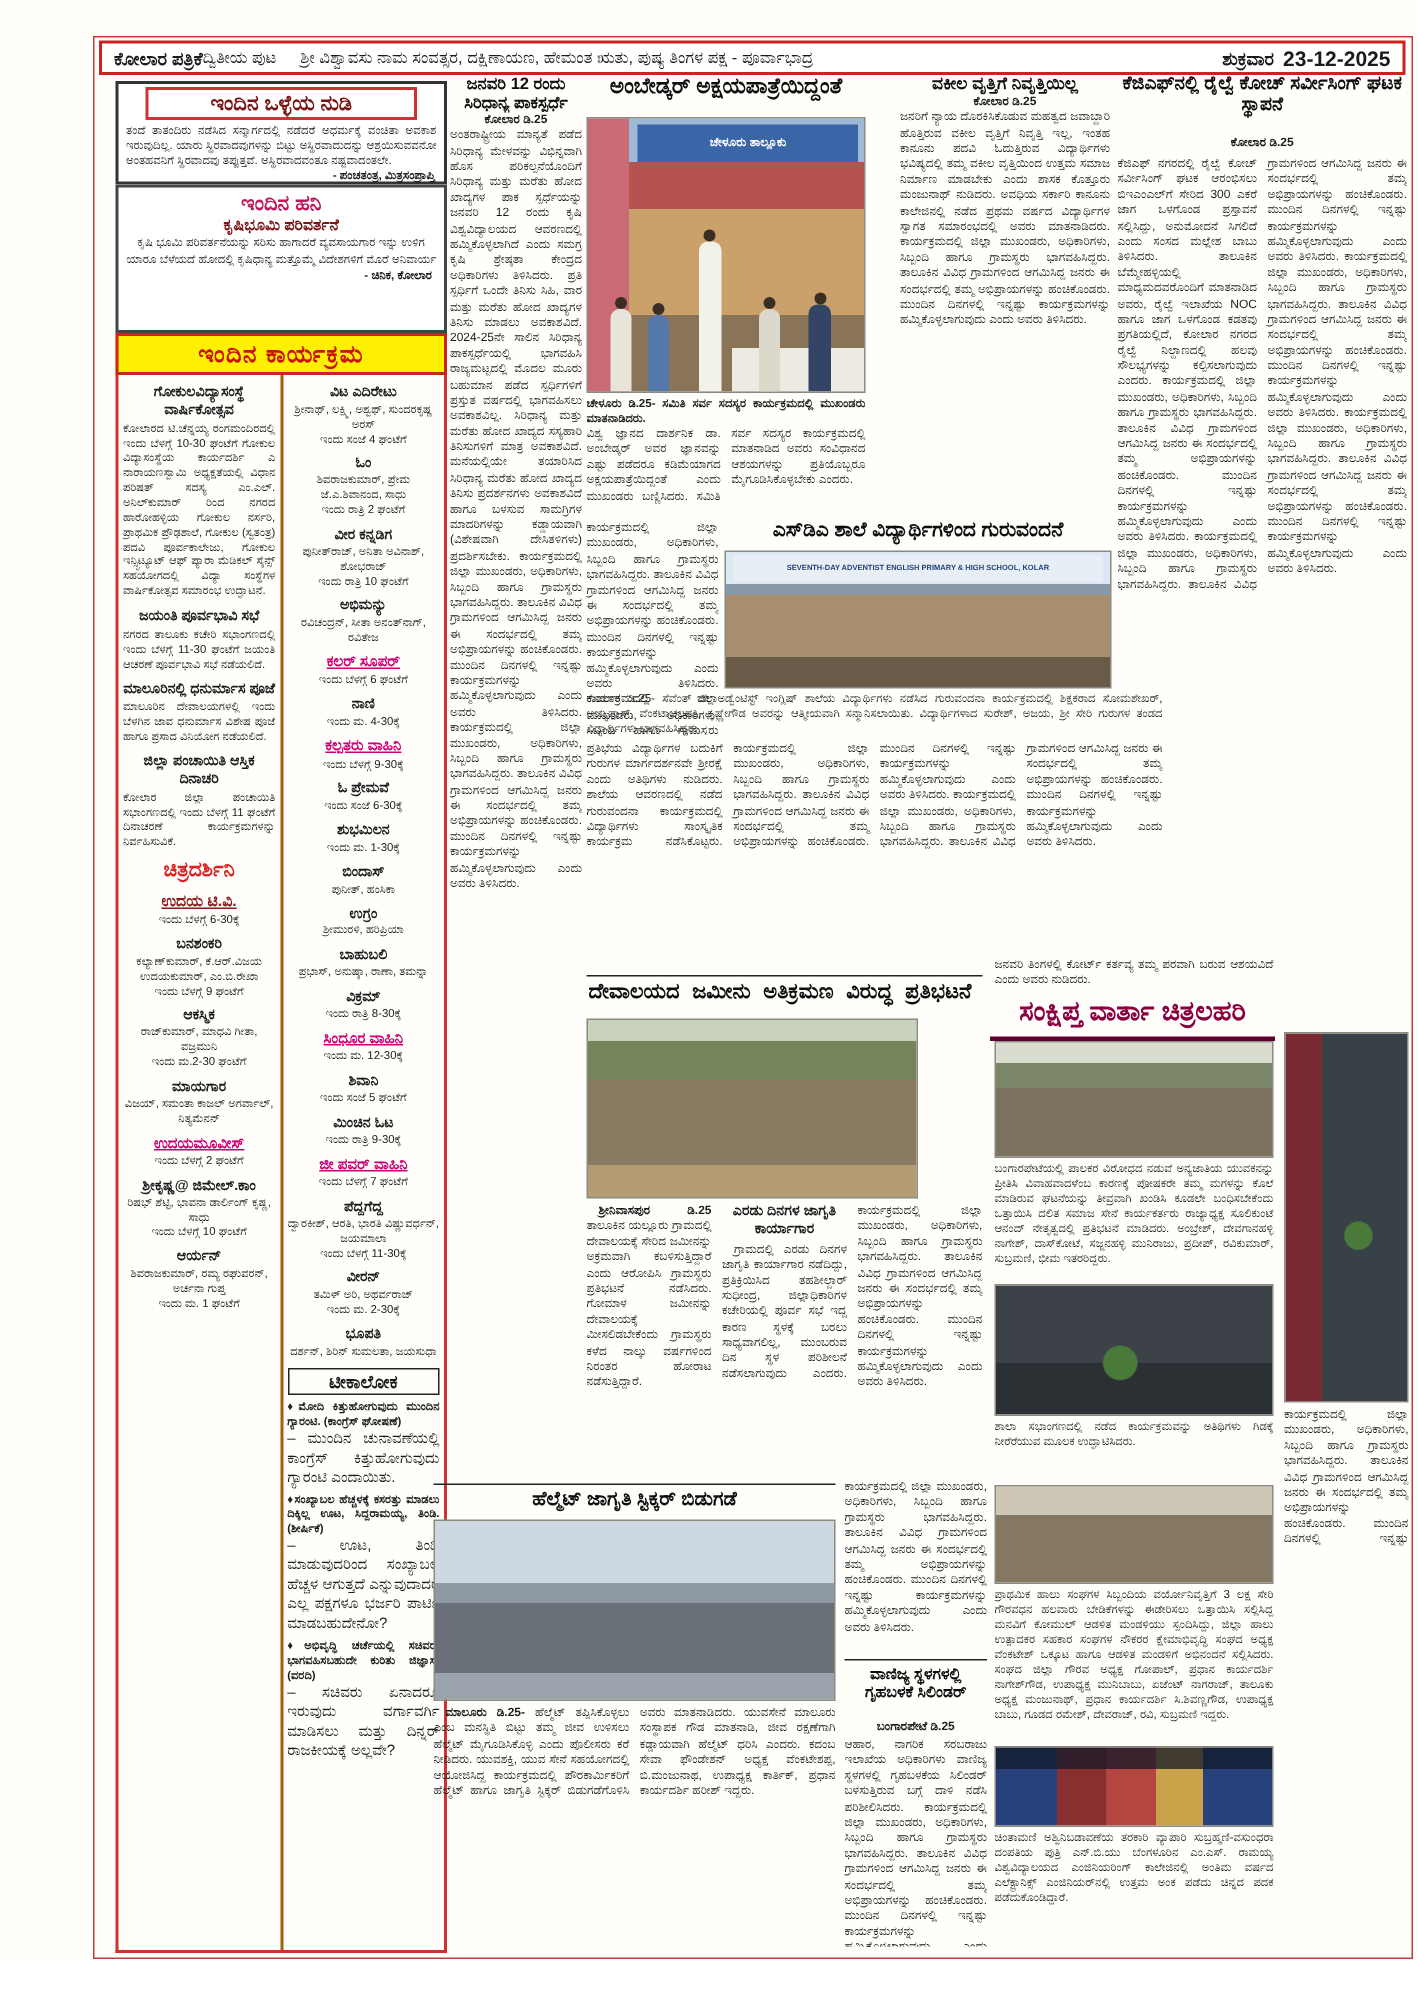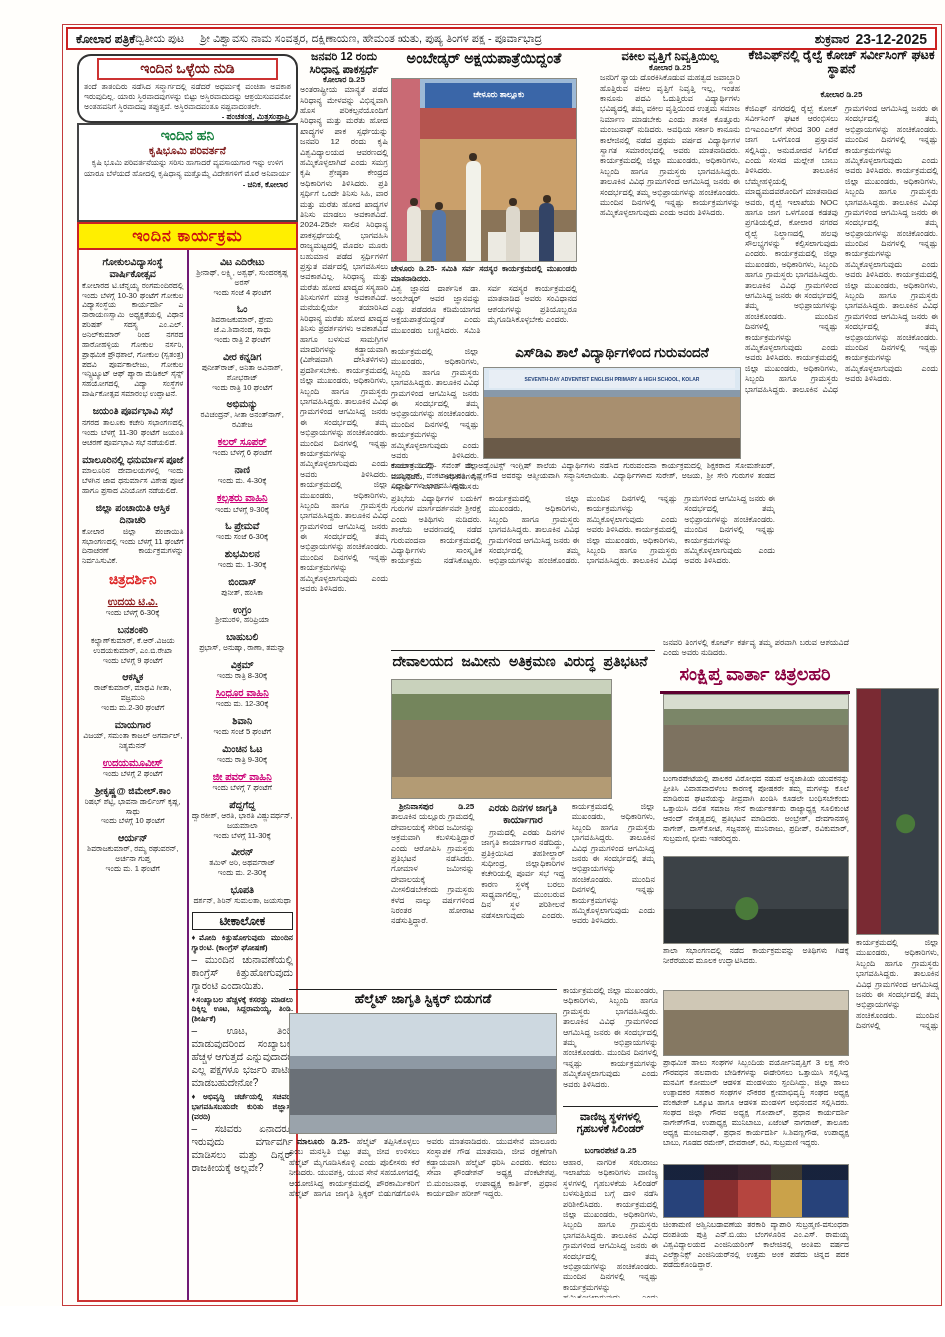--- a/index.html
+++ b/index.html
@@ -19,29 +19,29 @@
   .mh-day{margin-left:auto;font-weight:bold;font-size:12px;}
   .mh-date{font-weight:bold;font-size:14px;margin-left:6px;}
   
   .box{box-sizing:border-box;background:#fff;}
   .gw-box{border:2px solid #333;}
   .gw-title{margin:2px auto 1px;width:82%;border:2px solid #cc3333;text-align:center;
         font-weight:bold;font-size:14px;color:#7a1414;line-height:1.25;}
   .gw-quote{font-size:7.8px;padding:1px 5px 0;text-align:justify;line-height:1.3;}
   .gw-attr{font-size:7.8px;font-weight:bold;text-align:right;padding:0 6px;}
   .hani-box{border:2px solid #444;}
-  .hani-title{text-align:center;font-weight:bold;font-size:14px;color:#15803d;margin-top:2px;}
+  .hani-title{text-align:center;font-weight:bold;font-size:14px;color:#be185d;margin-top:2px;}
   .hani-head{text-align:center;font-weight:bold;font-size:10.5px;color:#7a1414;}
   .hani-poem{font-size:7.8px;text-align:center;line-height:1.35;padding:1px 4px;}
   .hani-attr{font-size:7.8px;font-weight:bold;text-align:right;padding:0 8px;}
   .prog-banner{background:#ffef00;border:2px solid #cc2222;display:flex;align-items:center;justify-content:center;
         font-weight:bold;font-size:16px;color:#cc1111;box-sizing:border-box;letter-spacing:1px;}
   .pwrap{border:2px solid #cc3333;border-top:none;display:flex;box-sizing:border-box;overflow:hidden;}
   .pcol{flex:1;padding:3px 3px;overflow:hidden;}
-  .pcol + .pcol{border-left:2px solid #701a75;}
+  .pcol + .pcol{border-left:2px solid #a16207;}
   .pi{margin:3px 0 6px;}
   .pt{font-weight:bold;text-align:center;font-size:9.5px;line-height:1.25;}
   .pt.red{color:#dd2222;font-size:13.5px;}
   .pt.pink{color:#cc0077;text-decoration:underline;font-size:10px;}
   .pt.maroon{color:#8b1a1a;text-decoration:underline;font-size:10.5px;}
   .pc,.pw{font-size:7.6px;text-align:center;line-height:1.3;}
   .pb{font-size:7.6px;text-align:justify;line-height:1.3;margin-top:1px;}
   .tk-box{border:1.5px solid #222;margin:4px 0 3px;text-align:center;font-weight:bold;font-size:12px;padding:1px 12px;}
   .tk-item{margin:3px 0;}
   .tk-q{font-size:7.6px;font-weight:bold;text-align:justify;line-height:1.3;}
@@ -91,21 +91,21 @@
   <div class="frame"></div>
 
   <div class="masthead">
     <span class="mh-paper">ಕೋಲಾರ ಪತ್ರಿಕೆ</span>
     <span class="mh-page">ದ್ವಿತೀಯ ಪುಟ</span>
     <span class="mh-pan">ಶ್ರೀ ವಿಶ್ವಾವಸು ನಾಮ ಸಂವತ್ಸರ, ದಕ್ಷಿಣಾಯಣ, ಹೇಮಂತ ಋತು, ಪುಷ್ಯ ತಿಂಗಳ ಪಕ್ಷ - ಪೂರ್ವಾಭಾದ್ರ</span>
     <span class="mh-day">ಶುಕ್ರವಾರ</span>
     <span class="mh-date">23-12-2025</span>
   </div>
 
-  <div class="abs box gw-box" style="left:77px;top:54px;width:221px;height:69px;border-radius:14px;">
+  <div class="abs box gw-box" style="left:77px;top:54px;width:221px;height:69px;">
     <div class="gw-title">ಇಂದಿನ ಒಳ್ಳೆಯ ನುಡಿ</div>
     <div class="gw-quote">ತಂದೆ ತಾತಂದಿರು ನಡೆಸಿದ ಸನ್ಮಾರ್ಗದಲ್ಲಿ ನಡೆದರೆ ಅಧರ್ಮಕ್ಕೆ ವಂಚಿತಾ ಅವಕಾಶ ಇರುವುದಿಲ್ಲ. ಯಾರು ಸ್ಥಿರವಾದವುಗಳನ್ನು ಬಿಟ್ಟು ಅಸ್ಥಿರವಾದುದನ್ನು ಆಶ್ರಯಿಸುವವನೋ ಅಂತಹವನಿಗೆ ಸ್ಥಿರವಾದವು ತಪ್ಪುತ್ತವೆ. ಅಸ್ಥಿರವಾದವಂತೂ ನಷ್ಟವಾದಂತಲೇ.</div>
     <div class="gw-attr">- ಪಂಚತಂತ್ರ, ಮಿತ್ರಸಂಪ್ರಾಪ್ತಿ</div>
   </div>
 
   <div class="abs box hani-box" style="left:77px;top:123px;width:221px;height:99px;">
     <div class="hani-title">ಇಂದಿನ ಹನಿ</div>
     <div class="hani-head">ಕೃಷಿಭೂಮಿ ಪರಿವರ್ತನೆ</div>
     <div class="hani-poem">ಕೃಷಿ ಭೂಮಿ ಪರಿವರ್ತನೆಯನ್ನು ಸರಿಸು ಹಾಗಾದರೆ ವ್ಯವಸಾಯಗಾರ ಇನ್ನು ಉಳಿಗ ಯಾರೂ ಬೆಳೆಯದೆ ಹೋದಲ್ಲಿ ಕೃಷಿಧಾನ್ಯ ಮತ್ತೊಮ್ಮೆ ವಿದೇಶಗಳಿಗೆ ಮೊರೆ ಅನಿವಾರ್ಯ</div>
     <div class="hani-attr">- ಚಿನಿಕ, ಕೋಲಾರ</div>

